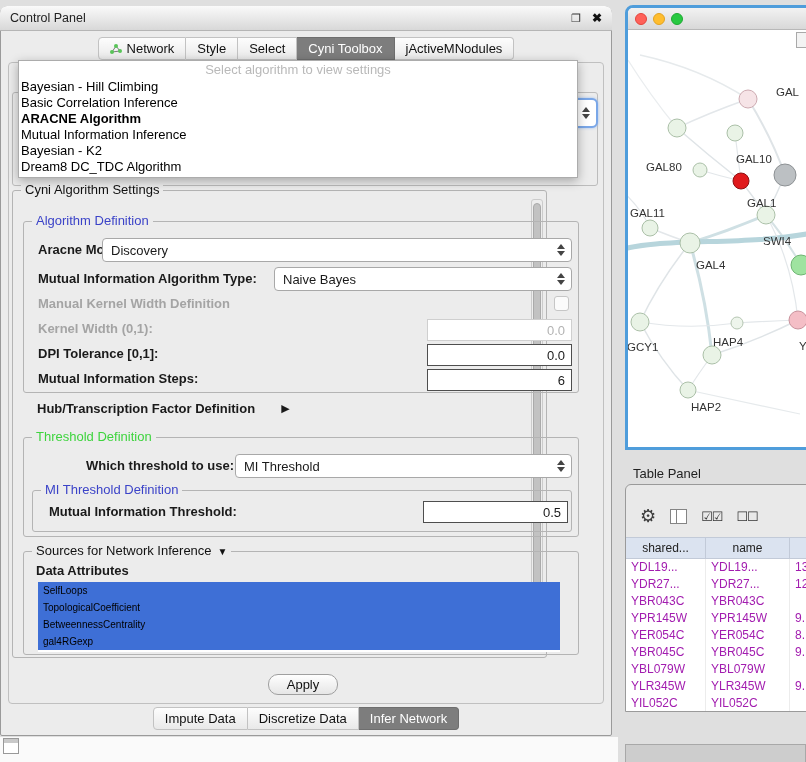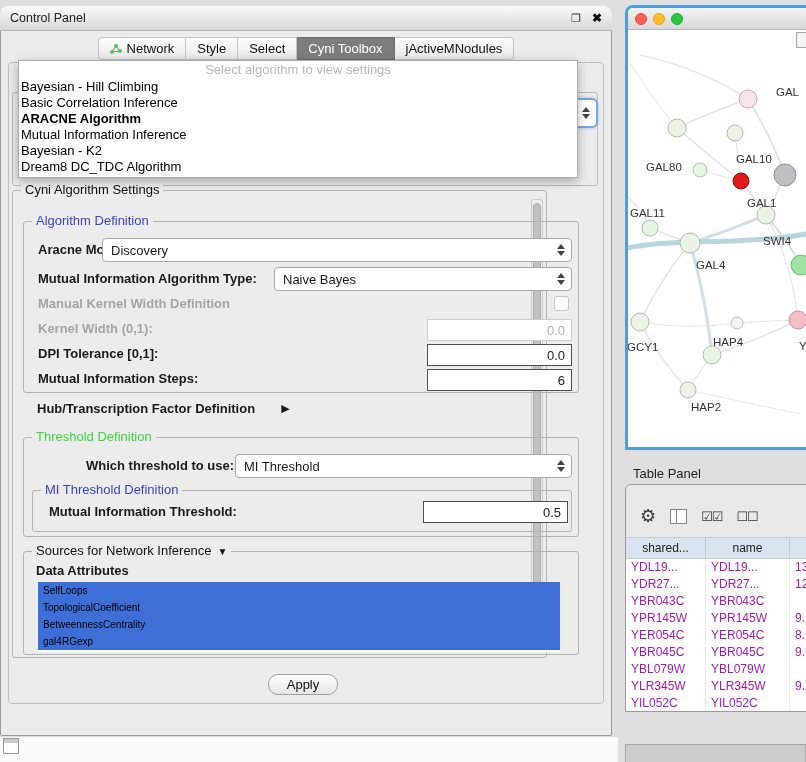--- a/index.html
+++ b/index.html
@@ -234,20 +234,31 @@
         <div class="attr-row">SelfLoops</div>
         <div class="attr-row">TopologicalCoefficient</div>
         <div class="attr-row">BetweennessCentrality</div>
         <div class="attr-row">gal4RGexp</div>
       </div>
     </div>
   </div>
 
   <div class="applybtn">Apply</div>
 
+  <div class="bottom-tabs">
+    <div class="seg first">
+        <span>Impute Data</span>
+      </div>
+    <div class="seg">
+        <span>Discretize Data</span>
+      </div>
+    <div class="seg selected last">
+        <span>Infer Network</span>
+      </div>
+  </div>
 
   <div class="popup">
     <div class="ph">Select algorithm to view settings</div>
     <div class="it">Bayesian - Hill Climbing</div>
     <div class="it">Basic Correlation Inference</div>
     <div class="it sel">ARACNE Algorithm</div>
     <div class="it">Mutual Information Inference</div>
     <div class="it">Bayesian - K2</div>
     <div class="it">Dream8 DC_TDC Algorithm</div>
   </div>

